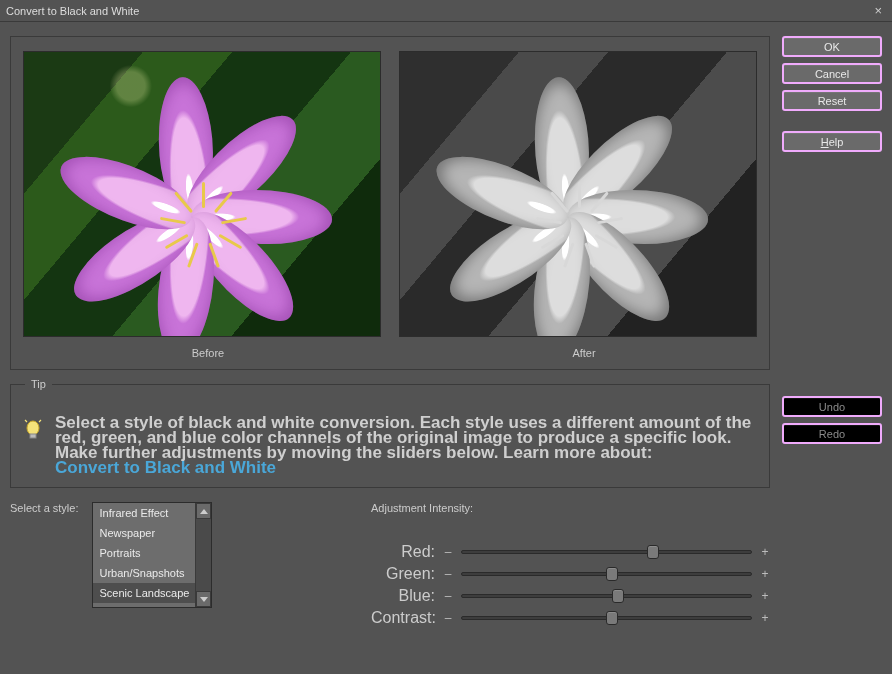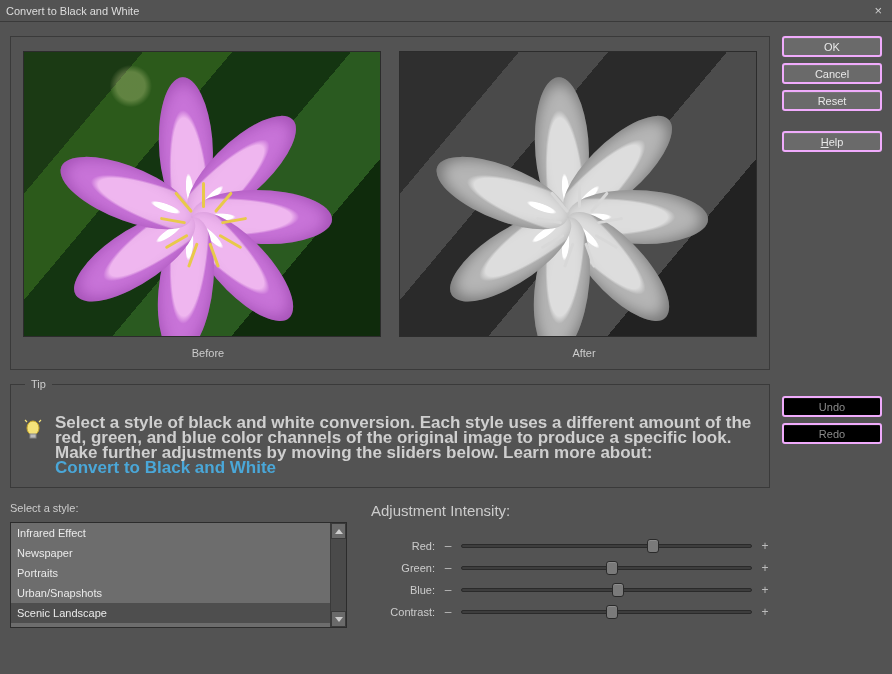--- a/index.html
+++ b/index.html
@@ -36,35 +36,35 @@
   .after-bg { background: linear-gradient(130deg,#2f2f2f 0 20%,#4a4a4a 20% 35%,#2a2a2a 35% 55%,#4c4c4c 55% 75%,#222 75% 100%); }
   
   .tip-box { border:1px solid #3a3a3a; padding:30px 12px 12px 12px; position:relative; }
   .tip-legend { position:absolute; top:-7px; left:14px; background:#535353; padding:0 6px; color:#ccc; font-size:11px; }
   .tip-row { display:flex; gap:12px; align-items:flex-start; }
   .bulb { width:20px; flex:0 0 20px; margin-top:4px; }
   .tip-text { color:#cfcfcf; font-size:17px; line-height:15px;font-weight:bold; }
   .tip-link { color:#4aa7d8; cursor:pointer; }
   
   .bottom-row { display:flex; gap:24px; }
-  .styles-col { width:337px; display:flex; flex-direction:column; gap:6px; }
+  .styles-col { width:337px; display:flex; gap:14px; }
   .styles-label { color:#ccc; font-size:11px; margin-bottom:2px; }
   .listbox-wrap { display:flex; border:1px solid #2c2c2c; background:#6d6d6d; height:106px; }
   .listbox { flex:1; overflow:hidden; }
   .list-item { height:20px; padding:0 6px; display:flex; align-items:center; color:#eaeaea; font-size:11px; cursor:pointer; }
   .list-item.sel { background:#4e4e4e; }
   .list-scroll { width:16px; background:#585858; border-left:1px solid #3a3a3a; display:flex; flex-direction:column; }
   .scroll-btn { height:16px; background:#6a6a6a; border:1px solid #3a3a3a; display:flex; align-items:center; justify-content:center; cursor:pointer; }
   .scroll-tri { width:0;height:0;border-left:4px solid transparent;border-right:4px solid transparent; }
   .tri-up{border-bottom:5px solid #ccc;} .tri-dn{border-top:5px solid #ccc;}
   .scroll-track{ flex:1; background:#4a4a4a; }
   .sliders-col { flex:1; display:flex; flex-direction:column; gap:8px; padding-top:0; }
-  .sliders-title { color:#ccc; font-size:15px; margin-bottom:8px; }
+  .sliders-title { color:#ccc; font-size:11px; margin-bottom:19px; }
   .slider-row { display:flex; align-items:center; gap:8px; height:22px; }
-  .slider-label { width:64px; text-align:right; color:#ccc; font-size:11px; }
+  .slider-label { width:64px; text-align:right; color:#ccc; font-size:16px; }
   .minus,.plus { width:10px; text-align:center; color:#bcbcbc; font-size:12px; cursor:pointer; user-select:none; }
   .track { flex:1; height:4px; background:#3d3d3d; border:1px solid #2a2a2a; border-radius:2px; position:relative; }
   .thumb { position:absolute; top:50%; transform:translate(-50%,-50%); width:12px; height:14px; background:#7a7a7a; border:1px solid #2a2a2a; border-radius:3px; cursor:pointer; box-shadow:inset 0 1px 0 rgba(255,255,255,0.15); }
 </style>
 </head>
 <body>
 
 <div class="titlebar">
   <div class="titlebar-title">Convert to Black and White</div>
   <div class="close-x">×</div>

